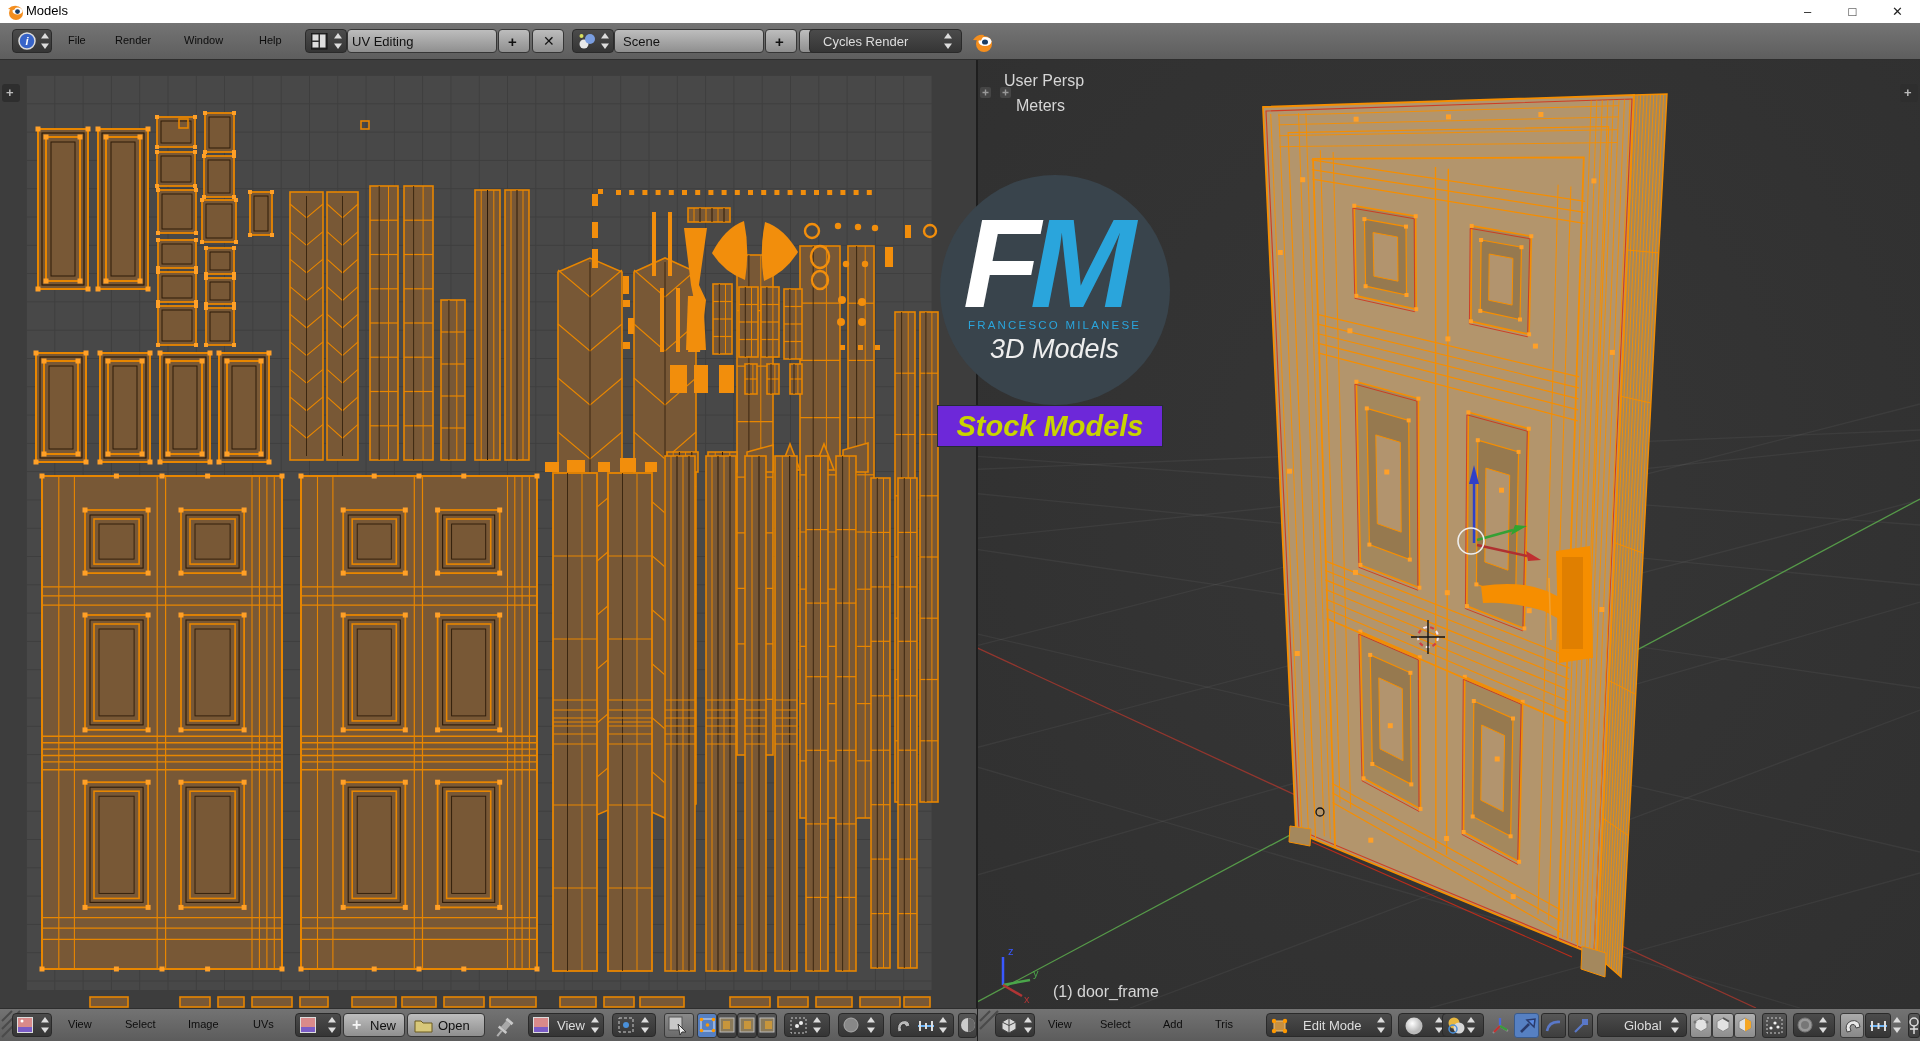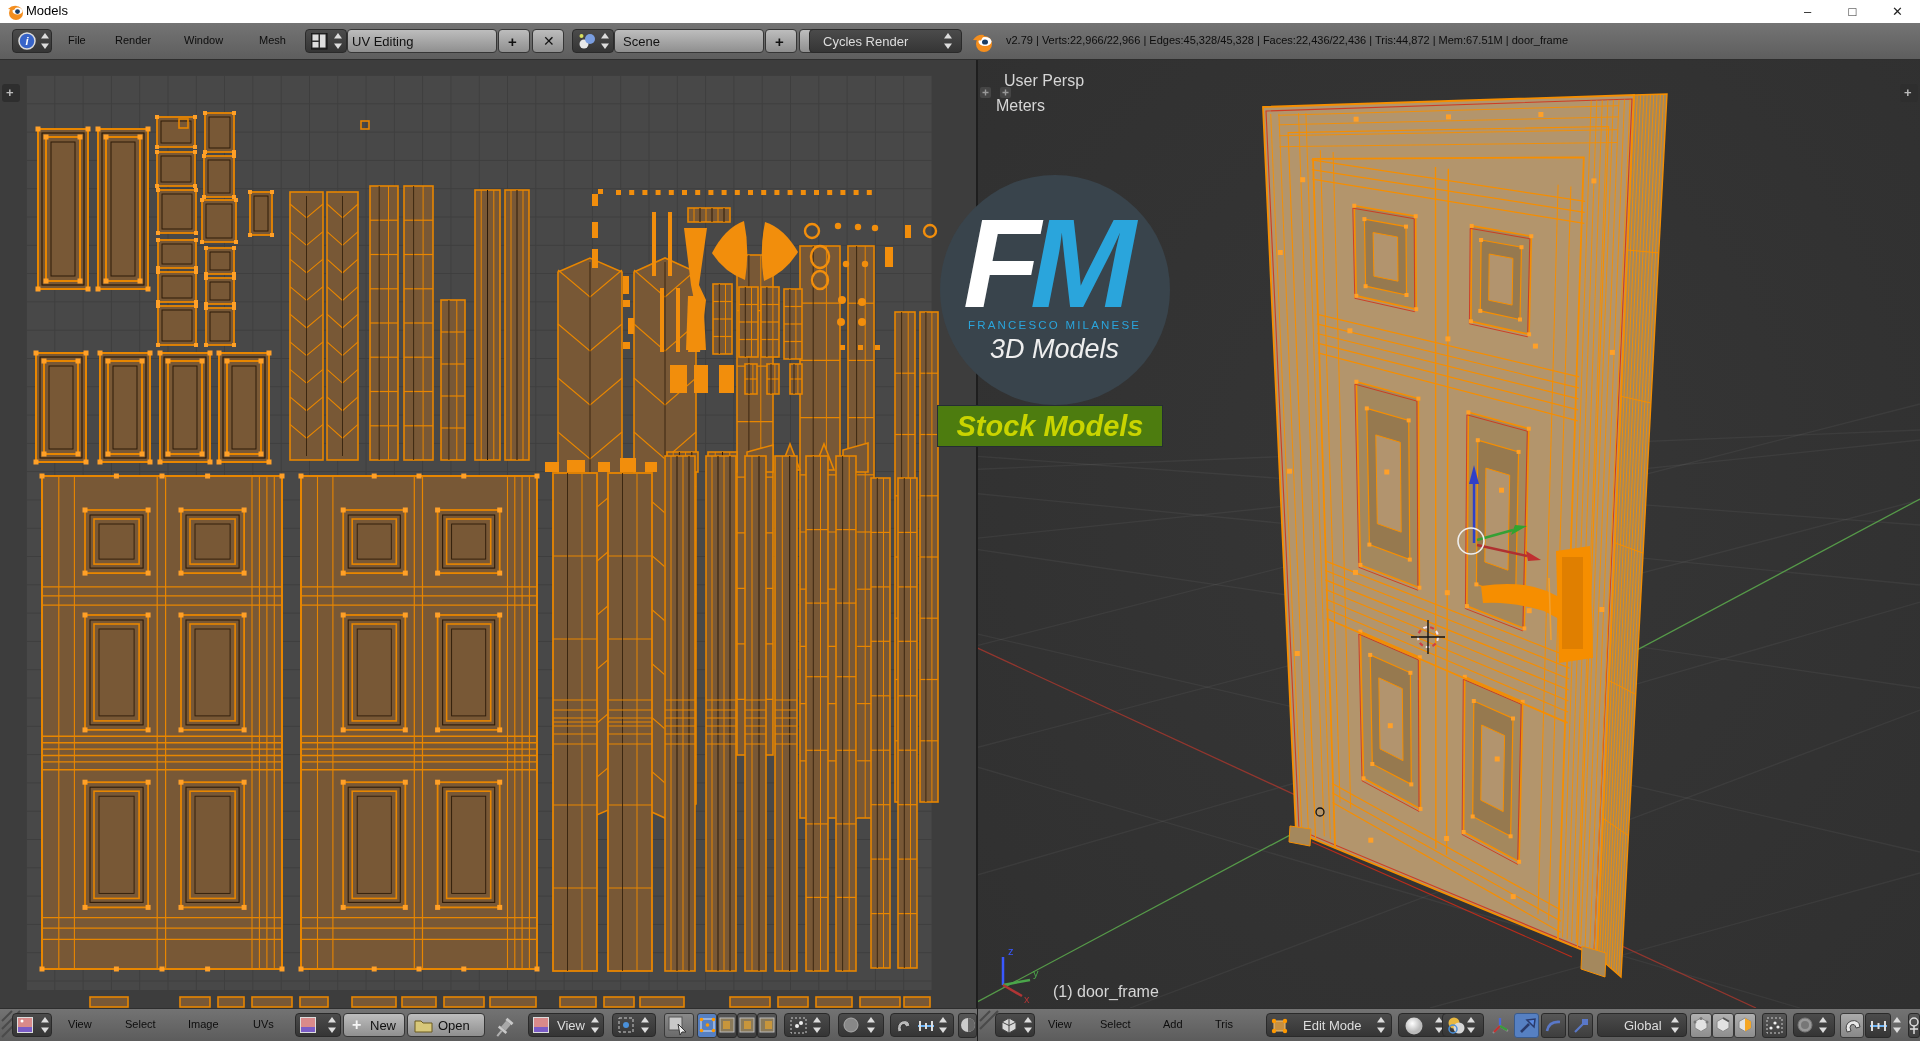--- a/index.html
+++ b/index.html
@@ -9,21 +9,21 @@
 .menutxt{position:absolute;font-size:11px;color:#0d0d0d}
 .field{position:absolute;height:24px;border-radius:4px;background:linear-gradient(#bdbdbd,#8f8f8f);border:1px solid #363636;color:#111;font-size:13px}
 .darkbtn{position:absolute;height:24px;border-radius:4px;background:linear-gradient(#4b4b4b,#353535);border:1px solid #2a2a2a;color:#e8e8e8;font-size:13px}
 #uvedit{position:absolute;left:0;top:60px;width:977px;height:948px;background:#3d3d3d;overflow:hidden}
 #uvgrid{position:absolute;left:26px;top:15px;width:906px;height:915px;background-color:#484848;background-image:linear-gradient(#3e3e3e 1px,transparent 1px),linear-gradient(90deg,#3e3e3e 1px,transparent 1px);background-size:28.3px 28.3px}
 #v3d{position:absolute;left:978px;top:60px;width:942px;height:948px;background:radial-gradient(ellipse at 50% 45%,#363636 0%,#303030 100%);overflow:hidden}
 #seam{position:absolute;left:976px;top:60px;width:2px;height:981px;background:#1e1e1e}
 .ovl{position:absolute;left:0;top:0}
 .vtxt{position:absolute;color:#d6d6d6;font-size:16px}
 #fmcircle{position:absolute;left:940px;top:175px;width:230px;height:230px;border-radius:50%;background:#39444c}
-#fmstock{position:absolute;left:937px;top:405px;width:226px;height:42px;background:#4d7c0f;border:1px solid #252d33;text-align:center}
+#fmstock{position:absolute;left:937px;top:405px;width:226px;height:42px;background:#6d28d9;border:1px solid #252d33;text-align:center}
 #fmstock span{font-size:29px;font-weight:bold;font-style:italic;color:#c9d400;line-height:40px}
 .fmF{position:absolute;font-style:italic;font-weight:bold;font-size:127px;color:#fff}
 .fmM{position:absolute;font-style:italic;font-weight:bold;font-size:127px;color:#2aa5dc}
 .fmsub{position:absolute;color:#2aa5dc;font-size:11.5px;letter-spacing:2.2px}
 .fm3d{position:absolute;color:#eee;font-size:27px;font-style:italic}
 #uvhdr{position:absolute;left:0;top:1008px;width:977px;height:33px;background:linear-gradient(#737373,#5c5c5c);border-top:1px solid #2e2e2e}
 #v3dhdr{position:absolute;left:978px;top:1008px;width:942px;height:33px;background:linear-gradient(#737373,#5c5c5c);border-top:1px solid #2e2e2e}
 .ic{position:absolute;border-radius:3px}
 </style></head>
 <body>
@@ -45,21 +45,21 @@
       <circle cx="9" cy="9" r="8" fill="#3864c8" stroke="#ddd" stroke-width="1.5"></circle>
       <text x="9" y="13" font-size="11" font-weight="bold" fill="#fff" text-anchor="middle" font-style="italic">i</text>
     </svg>
     <svg class="ovl" style="left:40px;top:9px" width="10" height="18">
       <path d="M5 1 L9 6.5 L1 6.5 Z" fill="#ddd"></path>
       <path d="M5 17 L9 11.5 L1 11.5 Z" fill="#ddd"></path>
     </svg>
     <div class="menutxt" style="left:68px;top:11px">File</div>
     <div class="menutxt" style="left:115px;top:11px">Render</div>
     <div class="menutxt" style="left:184px;top:11px">Window</div>
-    <div class="menutxt" style="left:259px;top:11px">Mesh</div>
+    <div class="menutxt" style="left:259px;top:11px">Help</div>
     <div class="darkbtn" style="left:305px;top:6px;width:42px"></div>
     <svg class="ovl" style="left:311px;top:10px" width="17" height="17">
       <rect x="0" y="0" width="16" height="16" fill="#2e2e2e" stroke="#111"></rect>
       <rect x="1.5" y="1.5" width="6" height="6" fill="#ddd"></rect>
       <rect x="1.5" y="9" width="6" height="5.5" fill="#ddd"></rect>
       <rect x="9" y="1.5" width="5.5" height="13" fill="#ddd"></rect>
     </svg>
     <svg class="ovl" style="left:333px;top:9px" width="10" height="18">
       <path d="M5 1 L9 6.5 L1 6.5 Z" fill="#ddd"></path>
       <path d="M5 17 L9 11.5 L1 11.5 Z" fill="#ddd"></path>
@@ -98,21 +98,20 @@
     <svg class="ovl" style="left:943px;top:9px" width="10" height="18">
       <path d="M5 1 L9 6.5 L1 6.5 Z" fill="#ddd"></path>
       <path d="M5 17 L9 11.5 L1 11.5 Z" fill="#ddd"></path>
     </svg>
     <svg class="ovl" style="left:972px;top:8px" width="22" height="22">
       <circle cx="12" cy="13" r="8" fill="#f48e1e"></circle>
       <ellipse cx="13" cy="10.5" rx="6.5" ry="4.6" fill="#fff"></ellipse>
       <ellipse cx="13" cy="11" rx="3" ry="2.6" fill="#1b3d63"></ellipse>
       <path d="M1 9 Q5 3 12 4 L9 9.5 Z" fill="#f48e1e"></path>
     </svg>
-    <div class="menutxt" style="left:1006px;top:11px">v2.79 | Verts:22,966/22,966 | Edges:45,328/45,328 | Faces:22,436/22,436 | Tris:44,872 | Mem:67.51M | door_frame</div>
   </div>
 <div id="uvedit">
     <div id="uvgrid"></div>
     <svg class="ovl" width="977" height="948" viewBox="0 60 977 948">
       <rect x="38" y="129" width="50" height="160" fill="#785836" stroke="#e88600" stroke-width="2"></rect>
       <rect x="42" y="133" width="42" height="152" fill="none" stroke="#2c1a08" stroke-width="1.2"></rect>
       <rect x="46" y="137" width="34" height="144" fill="none" stroke="#e88600" stroke-width="2"></rect>
       <rect x="51" y="142" width="24" height="134" fill="none" stroke="#2c1a08" stroke-width="1"></rect>
       <rect x="35.5" y="126.5" width="5" height="5" fill="#ffa028"></rect>
       <rect x="85.5" y="126.5" width="5" height="5" fill="#ffa028"></rect>
@@ -994,21 +993,21 @@
       <line x1="1411" y1="637" x2="1445" y2="637" stroke="#111" stroke-width="1.4"></line>
       <circle cx="1320" cy="812" r="4" fill="none" stroke="#111" stroke-width="1.3"></circle>
       <line x1="1003" y1="985" x2="1003" y2="957" stroke="#3958ff" stroke-width="2.5"></line>
       <text x="1008" y="955" fill="#3958ff" font-size="11">z</text>
       <line x1="1003" y1="985" x2="1030" y2="980" stroke="#4aa54a" stroke-width="2.5"></line>
       <text x="1033" y="977" fill="#4aa54a" font-size="11">y</text>
       <line x1="1003" y1="985" x2="1022" y2="996" stroke="#b03535" stroke-width="2.5"></line>
       <text x="1024" y="1003" fill="#b03535" font-size="11">x</text>
     </svg>
     <div class="vtxt" style="left:26px;top:12px">User Persp</div>
-    <div class="vtxt" style="left:18px;top:37px">Meters</div>
+    <div class="vtxt" style="left:38px;top:37px">Meters</div>
     <div class="vtxt" style="left:75px;top:923px">(1) door_frame</div>
     <svg class="ovl" style="left:2px;top:26px" width="36" height="14">
       <rect x="0" y="1" width="11" height="11" rx="2" fill="#454545"></rect>
       <path d="M2.5 6.5 H8.5 M5.5 3.5 V9.5" stroke="#999" stroke-width="1.4"></path>
       <rect x="20" y="1" width="11" height="11" rx="2" fill="#454545"></rect>
       <path d="M22.5 6.5 H28.5 M25.5 3.5 V9.5" stroke="#999" stroke-width="1.4"></path>
     </svg>
     <div class="ic" style="left:922px;top:24px;width:18px;height:18px;background:#2e2e2e">
       <span style="position:absolute;left:4px;top:1px;color:#bbb;font-size:13px;font-weight:bold">+</span>
     </div>

